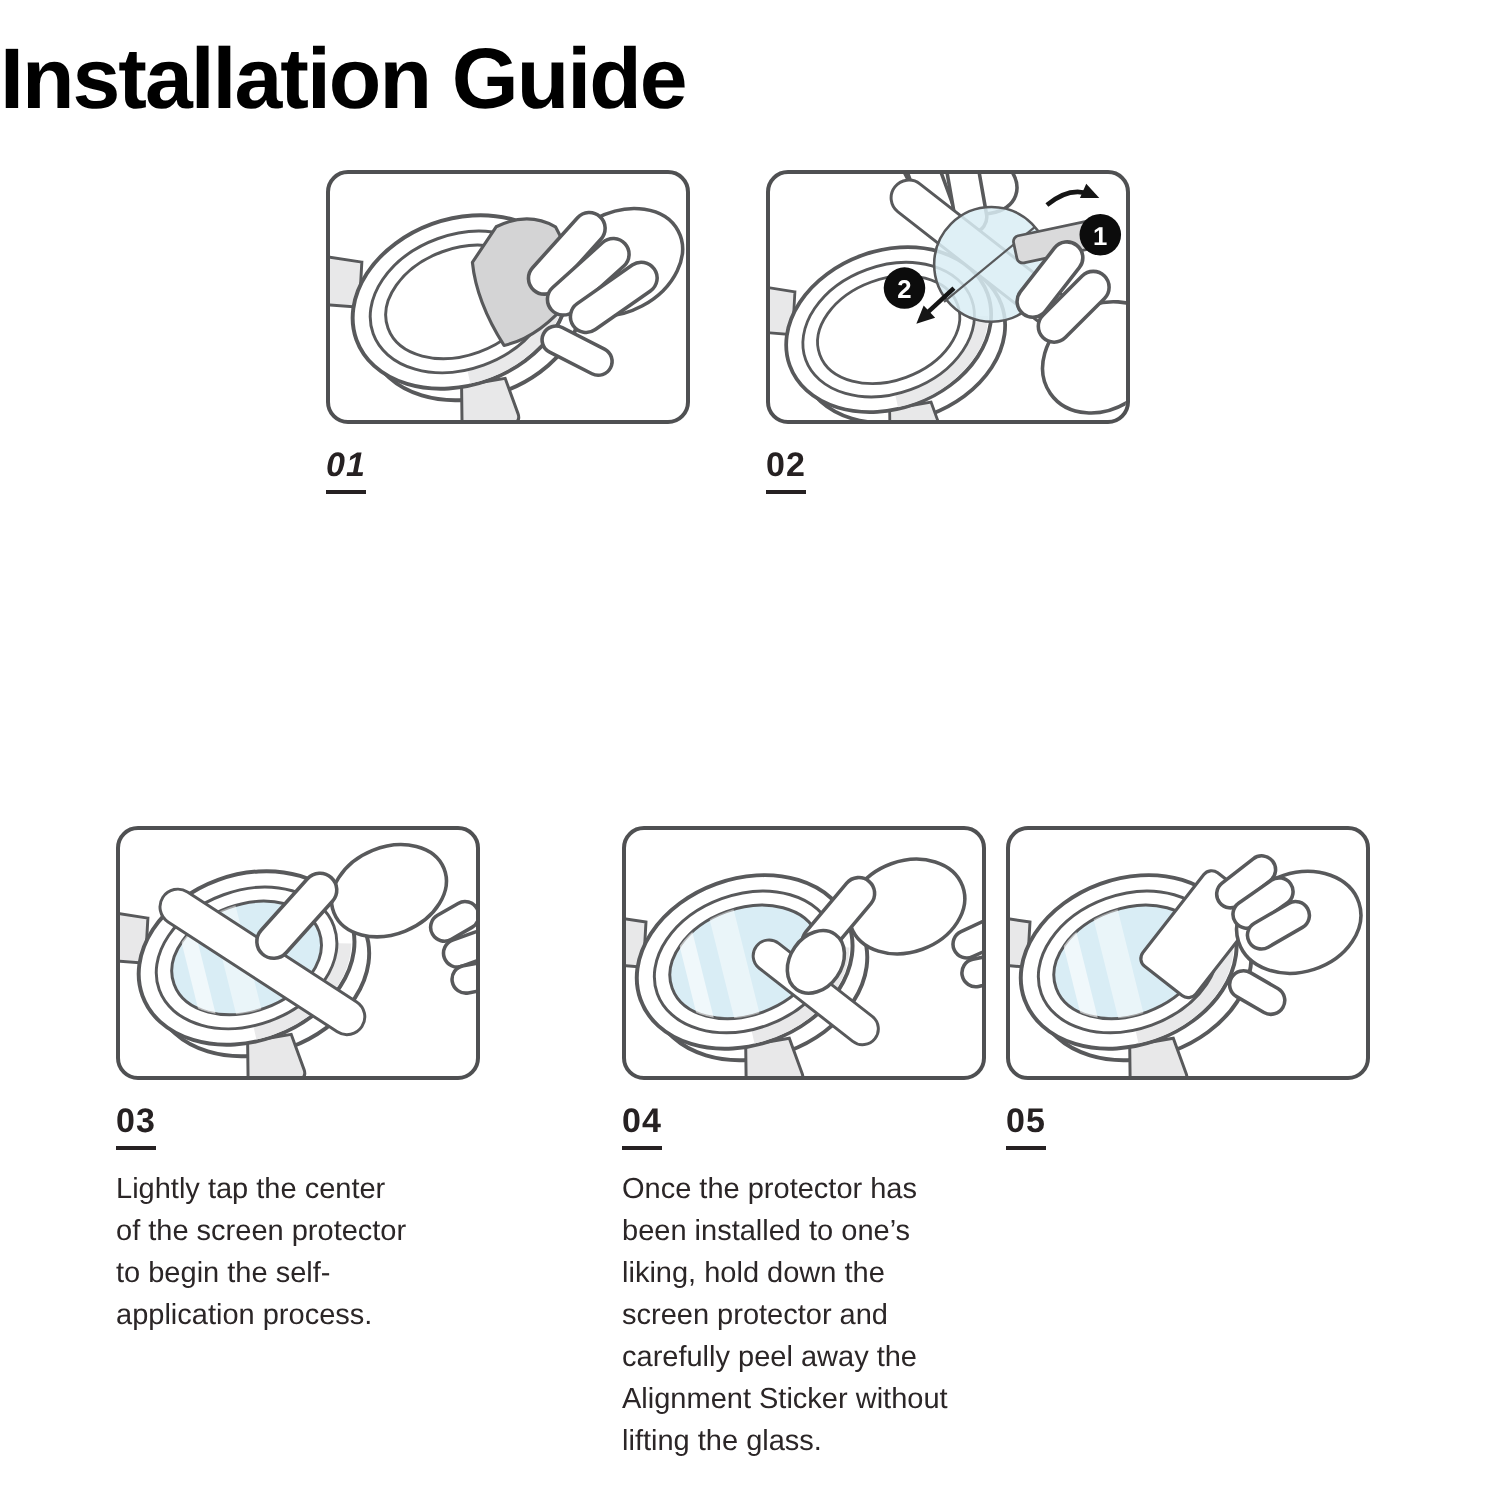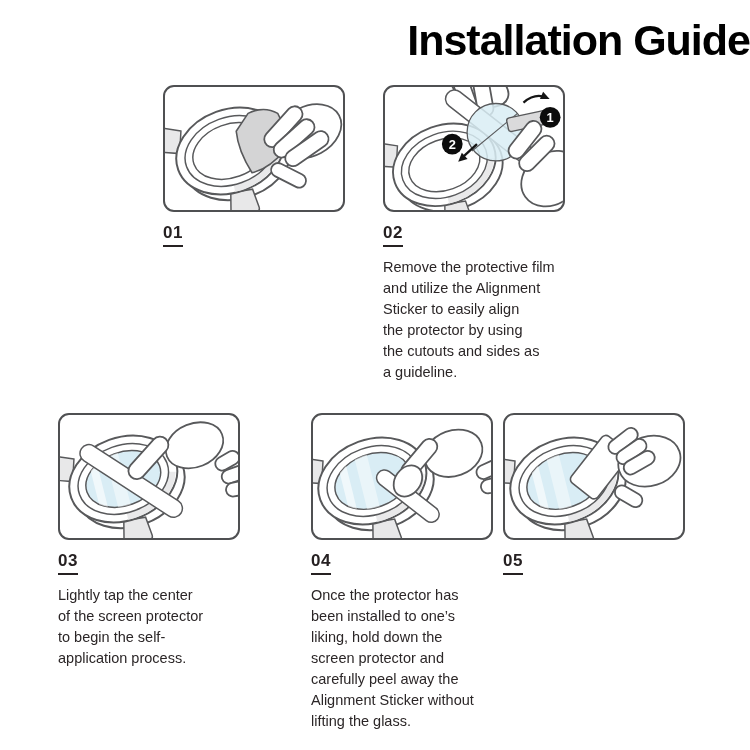--- a/index.html
+++ b/index.html
@@ -1,26 +1,26 @@
 <!DOCTYPE html>
 <html><head>
 <meta charset="utf-8">
 <style>
   html,body{margin:0;padding:0;}
   body{
     width:750px;height:750px;background:#ffffff;position:relative;overflow:hidden;
     font-family:"Liberation Sans", sans-serif;color:#2b2627;
   }
   .title{
-    position:absolute;left:0;right:0;top:16px;margin:0;text-align:right;
+    position:absolute;left:0;right:0;top:16px;margin:0;text-align:left;
     font-size:43px;font-weight:bold;color:#000;letter-spacing:-1px;
     font-family:"Liberation Sans", sans-serif;
   }
   .step{position:absolute;width:210px;}
-  .s1{left:163px;top:85px;}
+  .s1{left:163px;top:85px;font-style:italic;}
   .s2{left:383px;top:85px;}
   .s3{left:58px; top:413px;}
   .s4{left:281px;top:413px;margin-left:30px;}
   .s5{left:503px;top:413px;}
   .frame{
     width:178px;height:123px;border:2px solid #4f5052;border-radius:11px;
     background:#fff;overflow:hidden;
   }
   .frame svg{display:block;}
   .stepnum{
@@ -96,26 +96,20 @@
       <polygon points="166.5,11.5 156.7,11.4 159.9,4.2" fill="#151515"></polygon>
       <circle cx="167" cy="30" r="10.5" fill="#0c0c0c"></circle>
       <text x="167" y="35" text-anchor="middle" font-size="13" font-weight="bold" fill="#ffffff" font-family="Liberation Sans, sans-serif">1</text>
       <line x1="93" y1="57" x2="80" y2="69" stroke="#151515" stroke-width="2.3"></line>
       <polygon points="74,75 77.7,65.8 83.5,72" fill="#151515"></polygon>
       <circle cx="68" cy="57" r="10.5" fill="#0c0c0c"></circle>
       <text x="68" y="62" text-anchor="middle" font-size="13" font-weight="bold" fill="#ffffff" font-family="Liberation Sans, sans-serif">2</text>
     </svg>
   </div>
   <div class="stepnum">02</div>
-  <p class="steptext">Remove the protective film
-and utilize the Alignment
-Sticker to easily align
-the protector by using
-the cutouts and sides as
-a guideline.</p>
 </section>
 
 <section class="step s3">
   <div class="frame">
     <svg width="178" height="123" viewBox="0 0 180 123">
       <defs>
           <clipPath id="c3">
             <ellipse cx="0" cy="0" rx="39" ry="27"></ellipse>
           </clipPath>
         </defs>

